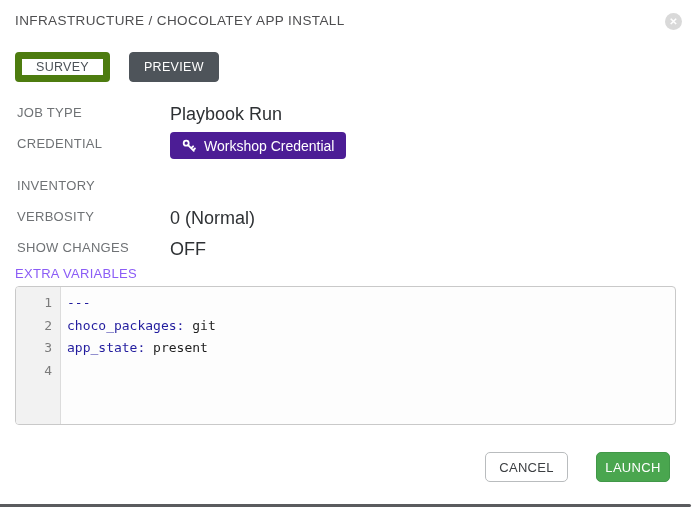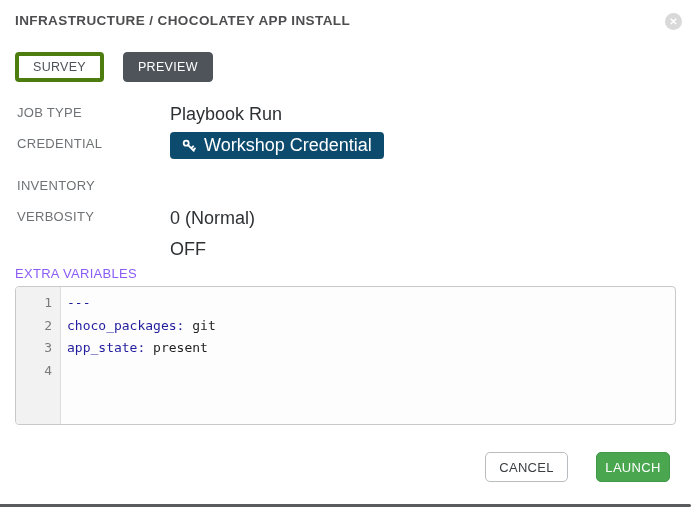--- a/index.html
+++ b/index.html
@@ -4,55 +4,55 @@
 <style>
   * { margin: 0; padding: 0; box-sizing: border-box; }
   html, body { width: 696px; height: 515px; background: #ffffff; }
   body { font-family: "Liberation Sans", sans-serif; position: relative; overflow: hidden; }
 
   .modal { position: absolute; inset: 0; background: #fff; }
 
   
   .modal-title {
     position: absolute; left: 15px; top: 13px;
-    font-size: 13.5px; font-weight: bold; color: #4e4e50; letter-spacing: .4px;
+    font-size: 13.5px; font-weight: normal; color: #4e4e50; letter-spacing: .4px;
   }
   .close-btn {
     position: absolute; right: 14px; top: 13px;
     width: 17px; height: 17px; border-radius: 50%;
     background: #d9d9d9; color: #ffffff;
     display: flex; align-items: center; justify-content: center;
     font-size: 10px; font-weight: bold; cursor: pointer; line-height: 1;
   }
 
   
   .tabs { position: absolute; left: 15px; top: 52px; display: flex; gap: 19px; }
   .tab {
     height: 30px; padding: 0 14px; border-radius: 4px;
     display: flex; align-items: center; justify-content: center;
     font-size: 12.5px; letter-spacing: .3px; cursor: pointer;
   }
-  .tab.inactive { background: #ffffff; border: 4px solid #4d7c0f; color: #4c5258; }
+  .tab.inactive { background: #ffffff; border: 7px solid #4d7c0f; color: #4c5258; }
   .tab.active   { background: #4e545a; border: 1px solid #4e545a; color: #ffffff; }
 
   
   .detail-label {
     position: absolute; left: 17px;
     font-size: 13px; color: #6f7275; letter-spacing: .3px;
   }
   .detail-value {
     position: absolute; left: 170px;
     font-size: 18px; color: #2e3134;
   }
   .credential-pill {
     position: absolute; left: 170px; top: 132px;
     height: 27px; padding: 0 12px; border-radius: 4px;
-    background: #0c4a6e; color: #ffffff;
+    background: #4c1d95; color: #ffffff;
     display: inline-flex; align-items: center; gap: 8px;
-    font-size: 18px; cursor: pointer;
+    font-size: 14px; cursor: pointer;
   }
   .key-icon { display: inline-flex; }
 
   
   .extra-vars-label {
     position: absolute; left: 15px; top: 266px;
     font-size: 13px; color: #8b5cf6; letter-spacing: .3px;
   }
   .editor {
     position: absolute; left: 15px; top: 286px;
@@ -119,20 +119,21 @@
       </svg>
     </span>
     <span>Workshop Credential</span>
   </div>
 
   <div class="detail-label" style="top:178px">INVENTORY</div>
 
   <div class="detail-label" style="top:209px">VERBOSITY</div>
   <div class="detail-value" style="top:208px">0 (Normal)</div>
 
+  <div class="detail-label" style="top:240px">SHOW CHANGES</div>
   <div class="detail-value" style="top:239px">OFF</div>
 
   <div class="extra-vars-label">EXTRA VARIABLES</div>
 
   <div class="editor">
     <div class="gutter">
       <div class="line-no">1</div>
       <div class="line-no">2</div>
       <div class="line-no">3</div>
       <div class="line-no">4</div>

